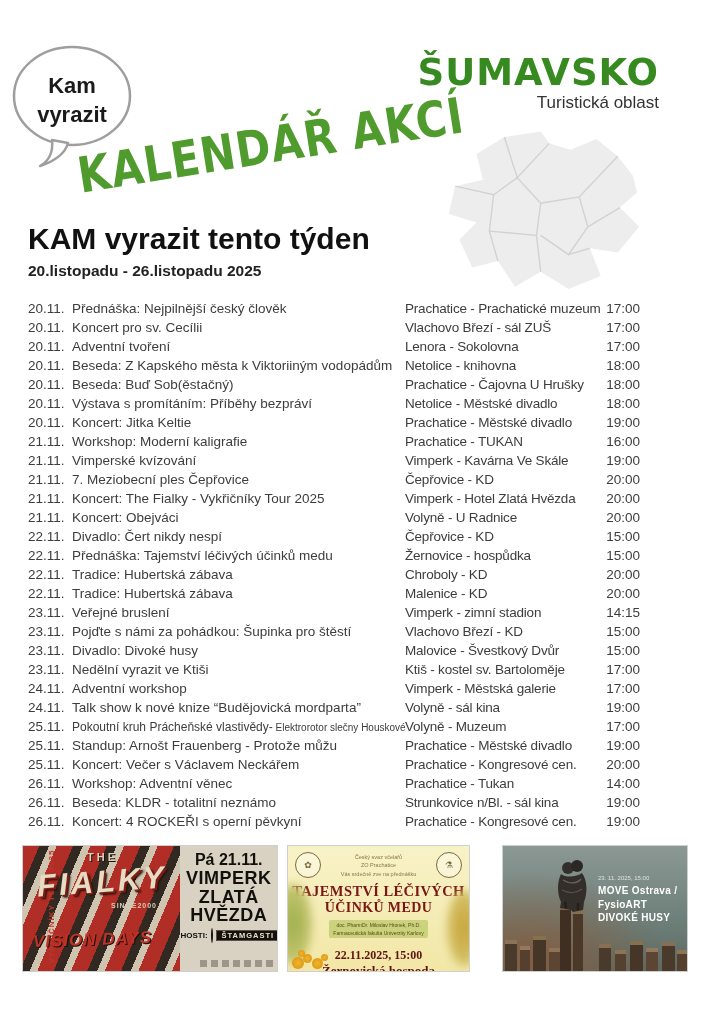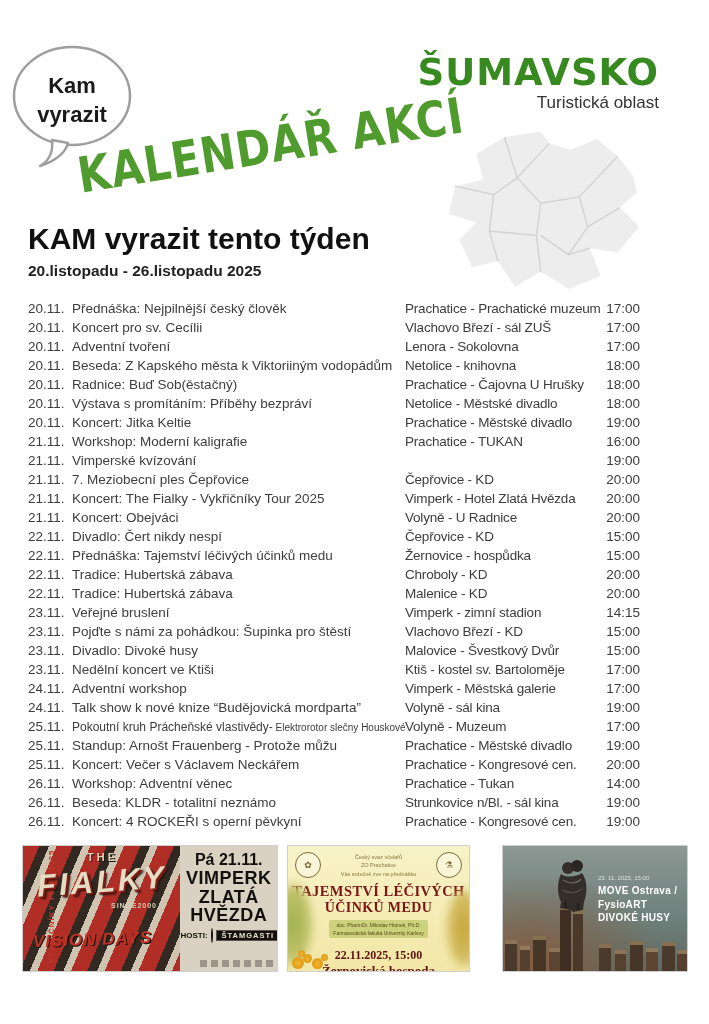--- a/index.html
+++ b/index.html
@@ -124,36 +124,36 @@
 </svg>
 
 <div class="page-title">KAM vyrazit tento týden</div>
 <div class="date-range">20.listopadu - 26.listopadu 2025</div>
 
 <div class="event-list">
     <div class="event-row"><span class="event-date">20.11.</span><span class="event-title">Přednáška: Nejpilnější český člověk</span><span class="event-location">Prachatice - Prachatické muzeum</span><span class="event-time">17:00</span></div>
     <div class="event-row"><span class="event-date">20.11.</span><span class="event-title">Koncert pro sv. Cecílii</span><span class="event-location">Vlachovo Březí - sál ZUŠ</span><span class="event-time">17:00</span></div>
     <div class="event-row"><span class="event-date">20.11.</span><span class="event-title">Adventní tvoření</span><span class="event-location">Lenora - Sokolovna</span><span class="event-time">17:00</span></div>
     <div class="event-row"><span class="event-date">20.11.</span><span class="event-title">Beseda: Z Kapského města k Viktoriiným vodopádům</span><span class="event-location">Netolice - knihovna</span><span class="event-time">18:00</span></div>
-    <div class="event-row"><span class="event-date">20.11.</span><span class="event-title">Radnice: Buď Sob(ěstačný)</span><span class="event-location">Prachatice - Čajovna U Hrušky</span><span class="event-time">18:00</span></div>
+    <div class="event-row"><span class="event-date">20.11.</span><span class="event-title">Beseda: Buď Sob(ěstačný)</span><span class="event-location">Prachatice - Čajovna U Hrušky</span><span class="event-time">18:00</span></div>
     <div class="event-row"><span class="event-date">20.11.</span><span class="event-title">Výstava s promítáním: Příběhy bezpráví</span><span class="event-location">Netolice - Městské divadlo</span><span class="event-time">18:00</span></div>
     <div class="event-row"><span class="event-date">20.11.</span><span class="event-title">Koncert: Jitka Keltie</span><span class="event-location">Prachatice - Městské divadlo</span><span class="event-time">19:00</span></div>
     <div class="event-row"><span class="event-date">21.11.</span><span class="event-title">Workshop: Moderní kaligrafie</span><span class="event-location">Prachatice - TUKAN</span><span class="event-time">16:00</span></div>
-    <div class="event-row"><span class="event-date">21.11.</span><span class="event-title">Vimperské kvízování</span><span class="event-time">19:00</span></div>
+    <div class="event-row"><span class="event-date">21.11.</span><span class="event-title">Vimperské kvízování</span><span class="event-location">Vimperk - Kavárna Ve Skále</span><span class="event-time">19:00</span></div>
     <div class="event-row"><span class="event-date">21.11.</span><span class="event-title">7. Meziobecní ples Čepřovice</span><span class="event-location">Čepřovice - KD</span><span class="event-time">20:00</span></div>
     <div class="event-row"><span class="event-date">21.11.</span><span class="event-title">Koncert: The Fialky - Vykřičníky Tour 2025</span><span class="event-location">Vimperk - Hotel Zlatá Hvězda</span><span class="event-time">20:00</span></div>
     <div class="event-row"><span class="event-date">21.11.</span><span class="event-title">Koncert: Obejváci</span><span class="event-location">Volyně - U Radnice</span><span class="event-time">20:00</span></div>
     <div class="event-row"><span class="event-date">22.11.</span><span class="event-title">Divadlo: Čert nikdy nespí</span><span class="event-location">Čepřovice - KD</span><span class="event-time">15:00</span></div>
     <div class="event-row"><span class="event-date">22.11.</span><span class="event-title">Přednáška: Tajemství léčivých účinků medu</span><span class="event-location">Žernovice - hospůdka</span><span class="event-time">15:00</span></div>
     <div class="event-row"><span class="event-date">22.11.</span><span class="event-title">Tradice: Hubertská zábava</span><span class="event-location">Chroboly - KD</span><span class="event-time">20:00</span></div>
     <div class="event-row"><span class="event-date">22.11.</span><span class="event-title">Tradice: Hubertská zábava</span><span class="event-location">Malenice - KD</span><span class="event-time">20:00</span></div>
     <div class="event-row"><span class="event-date">23.11.</span><span class="event-title">Veřejné bruslení</span><span class="event-location">Vimperk - zimní stadion</span><span class="event-time">14:15</span></div>
     <div class="event-row"><span class="event-date">23.11.</span><span class="event-title">Pojďte s námi za pohádkou: Šupinka pro štěstí</span><span class="event-location">Vlachovo Březí - KD</span><span class="event-time">15:00</span></div>
     <div class="event-row"><span class="event-date">23.11.</span><span class="event-title">Divadlo: Divoké husy</span><span class="event-location">Malovice - Švestkový Dvůr</span><span class="event-time">15:00</span></div>
-    <div class="event-row"><span class="event-date">23.11.</span><span class="event-title">Nedělní koncert ve Ktiši</span><span class="event-location">Ktiš - kostel sv. Bartoloměje</span><span class="event-time">17:00</span></div>
+    <div class="event-row"><span class="event-date">23.11.</span><span class="event-title">Nedělní vyrazit ve Ktiši</span><span class="event-location">Ktiš - kostel sv. Bartoloměje</span><span class="event-time">17:00</span></div>
     <div class="event-row"><span class="event-date">24.11.</span><span class="event-title">Adventní workshop</span><span class="event-location">Vimperk - Městská galerie</span><span class="event-time">17:00</span></div>
     <div class="event-row"><span class="event-date">24.11.</span><span class="event-title">Talk show k nové knize “Budějovická mordparta”</span><span class="event-location">Volyně - sál kina</span><span class="event-time">19:00</span></div>
     <div class="event-row"><span class="event-date">25.11.</span><span class="event-title small">Pokoutní kruh Prácheňské vlastivědy-<span class="event-title-suffix"> Elektrorotor slečny Houskové</span></span><span class="event-location">Volyně - Muzeum</span><span class="event-time">17:00</span></div>
     <div class="event-row"><span class="event-date">25.11.</span><span class="event-title">Standup: Arnošt Frauenberg - Protože můžu</span><span class="event-location">Prachatice - Městské divadlo</span><span class="event-time">19:00</span></div>
     <div class="event-row"><span class="event-date">25.11.</span><span class="event-title">Koncert: Večer s Václavem Neckářem</span><span class="event-location">Prachatice - Kongresové cen.</span><span class="event-time">20:00</span></div>
     <div class="event-row"><span class="event-date">26.11.</span><span class="event-title">Workshop: Adventní věnec</span><span class="event-location">Prachatice - Tukan</span><span class="event-time">14:00</span></div>
     <div class="event-row"><span class="event-date">26.11.</span><span class="event-title">Beseda: KLDR - totalitní neznámo</span><span class="event-location">Strunkovice n/Bl. - sál kina</span><span class="event-time">19:00</span></div>
     <div class="event-row"><span class="event-date">26.11.</span><span class="event-title">Koncert: 4 ROCKEŘI s operní pěvkyní</span><span class="event-location">Prachatice - Kongresové cen.</span><span class="event-time">19:00</span></div>
   </div>
 

